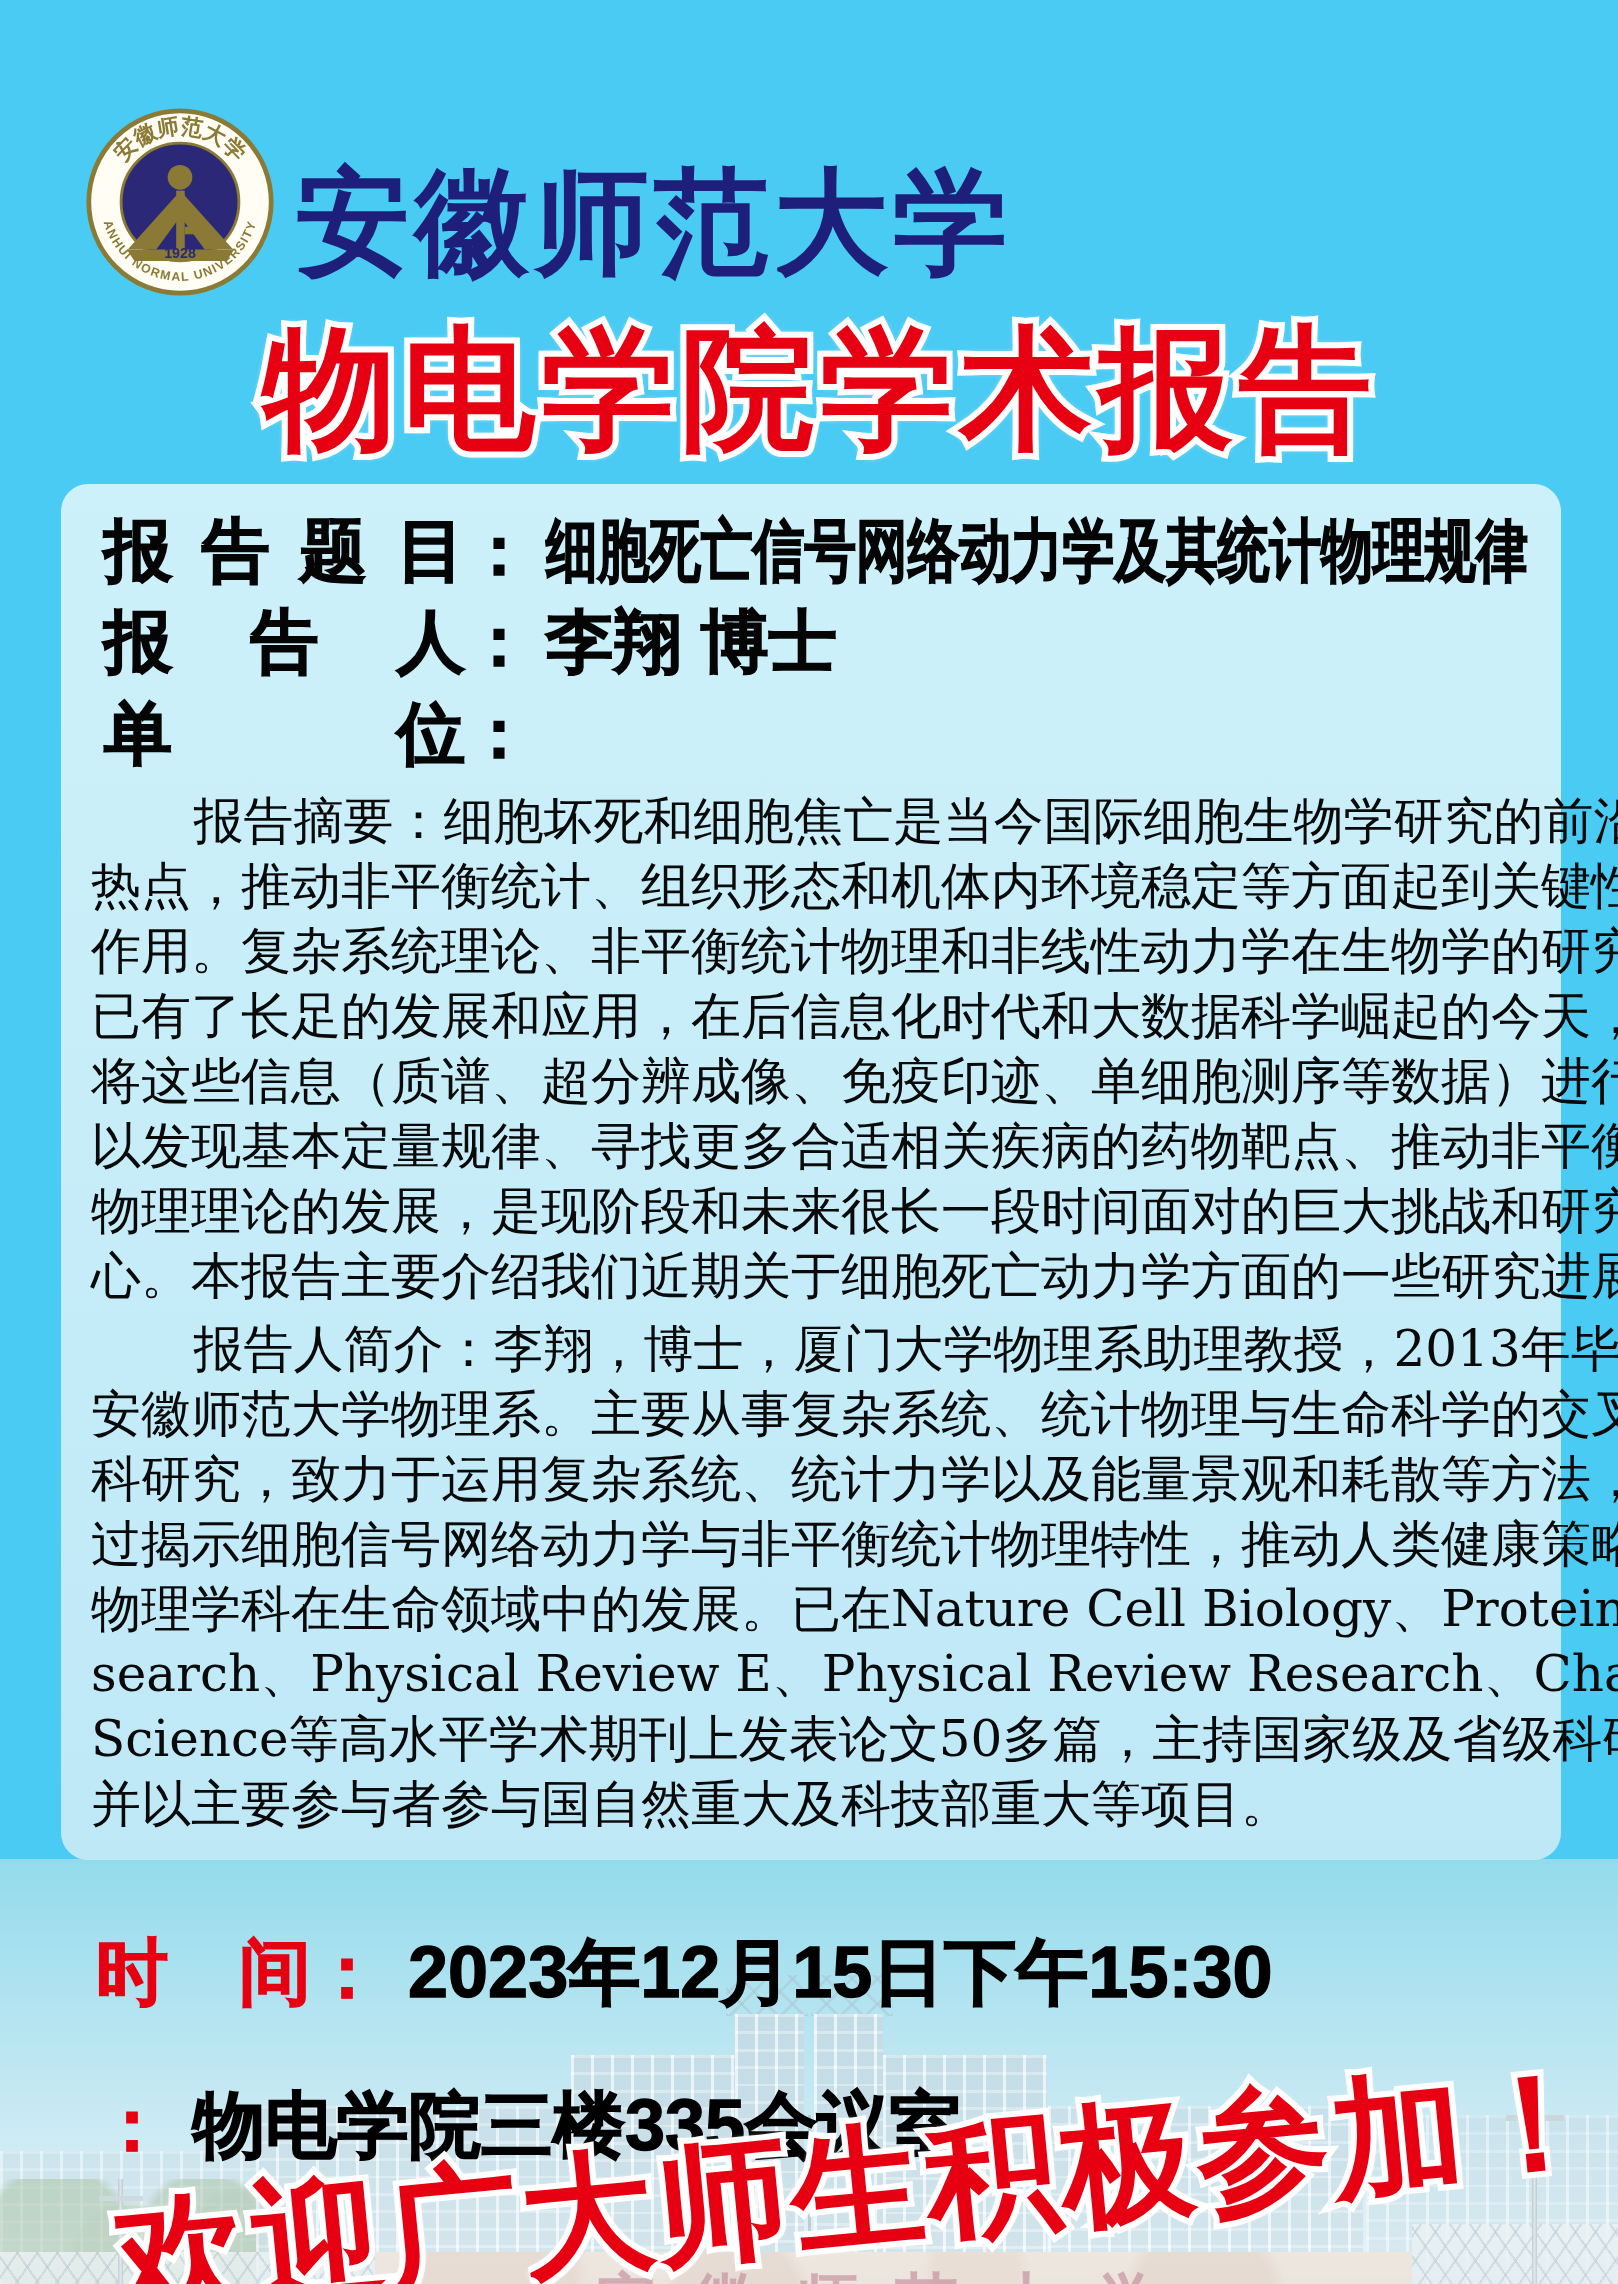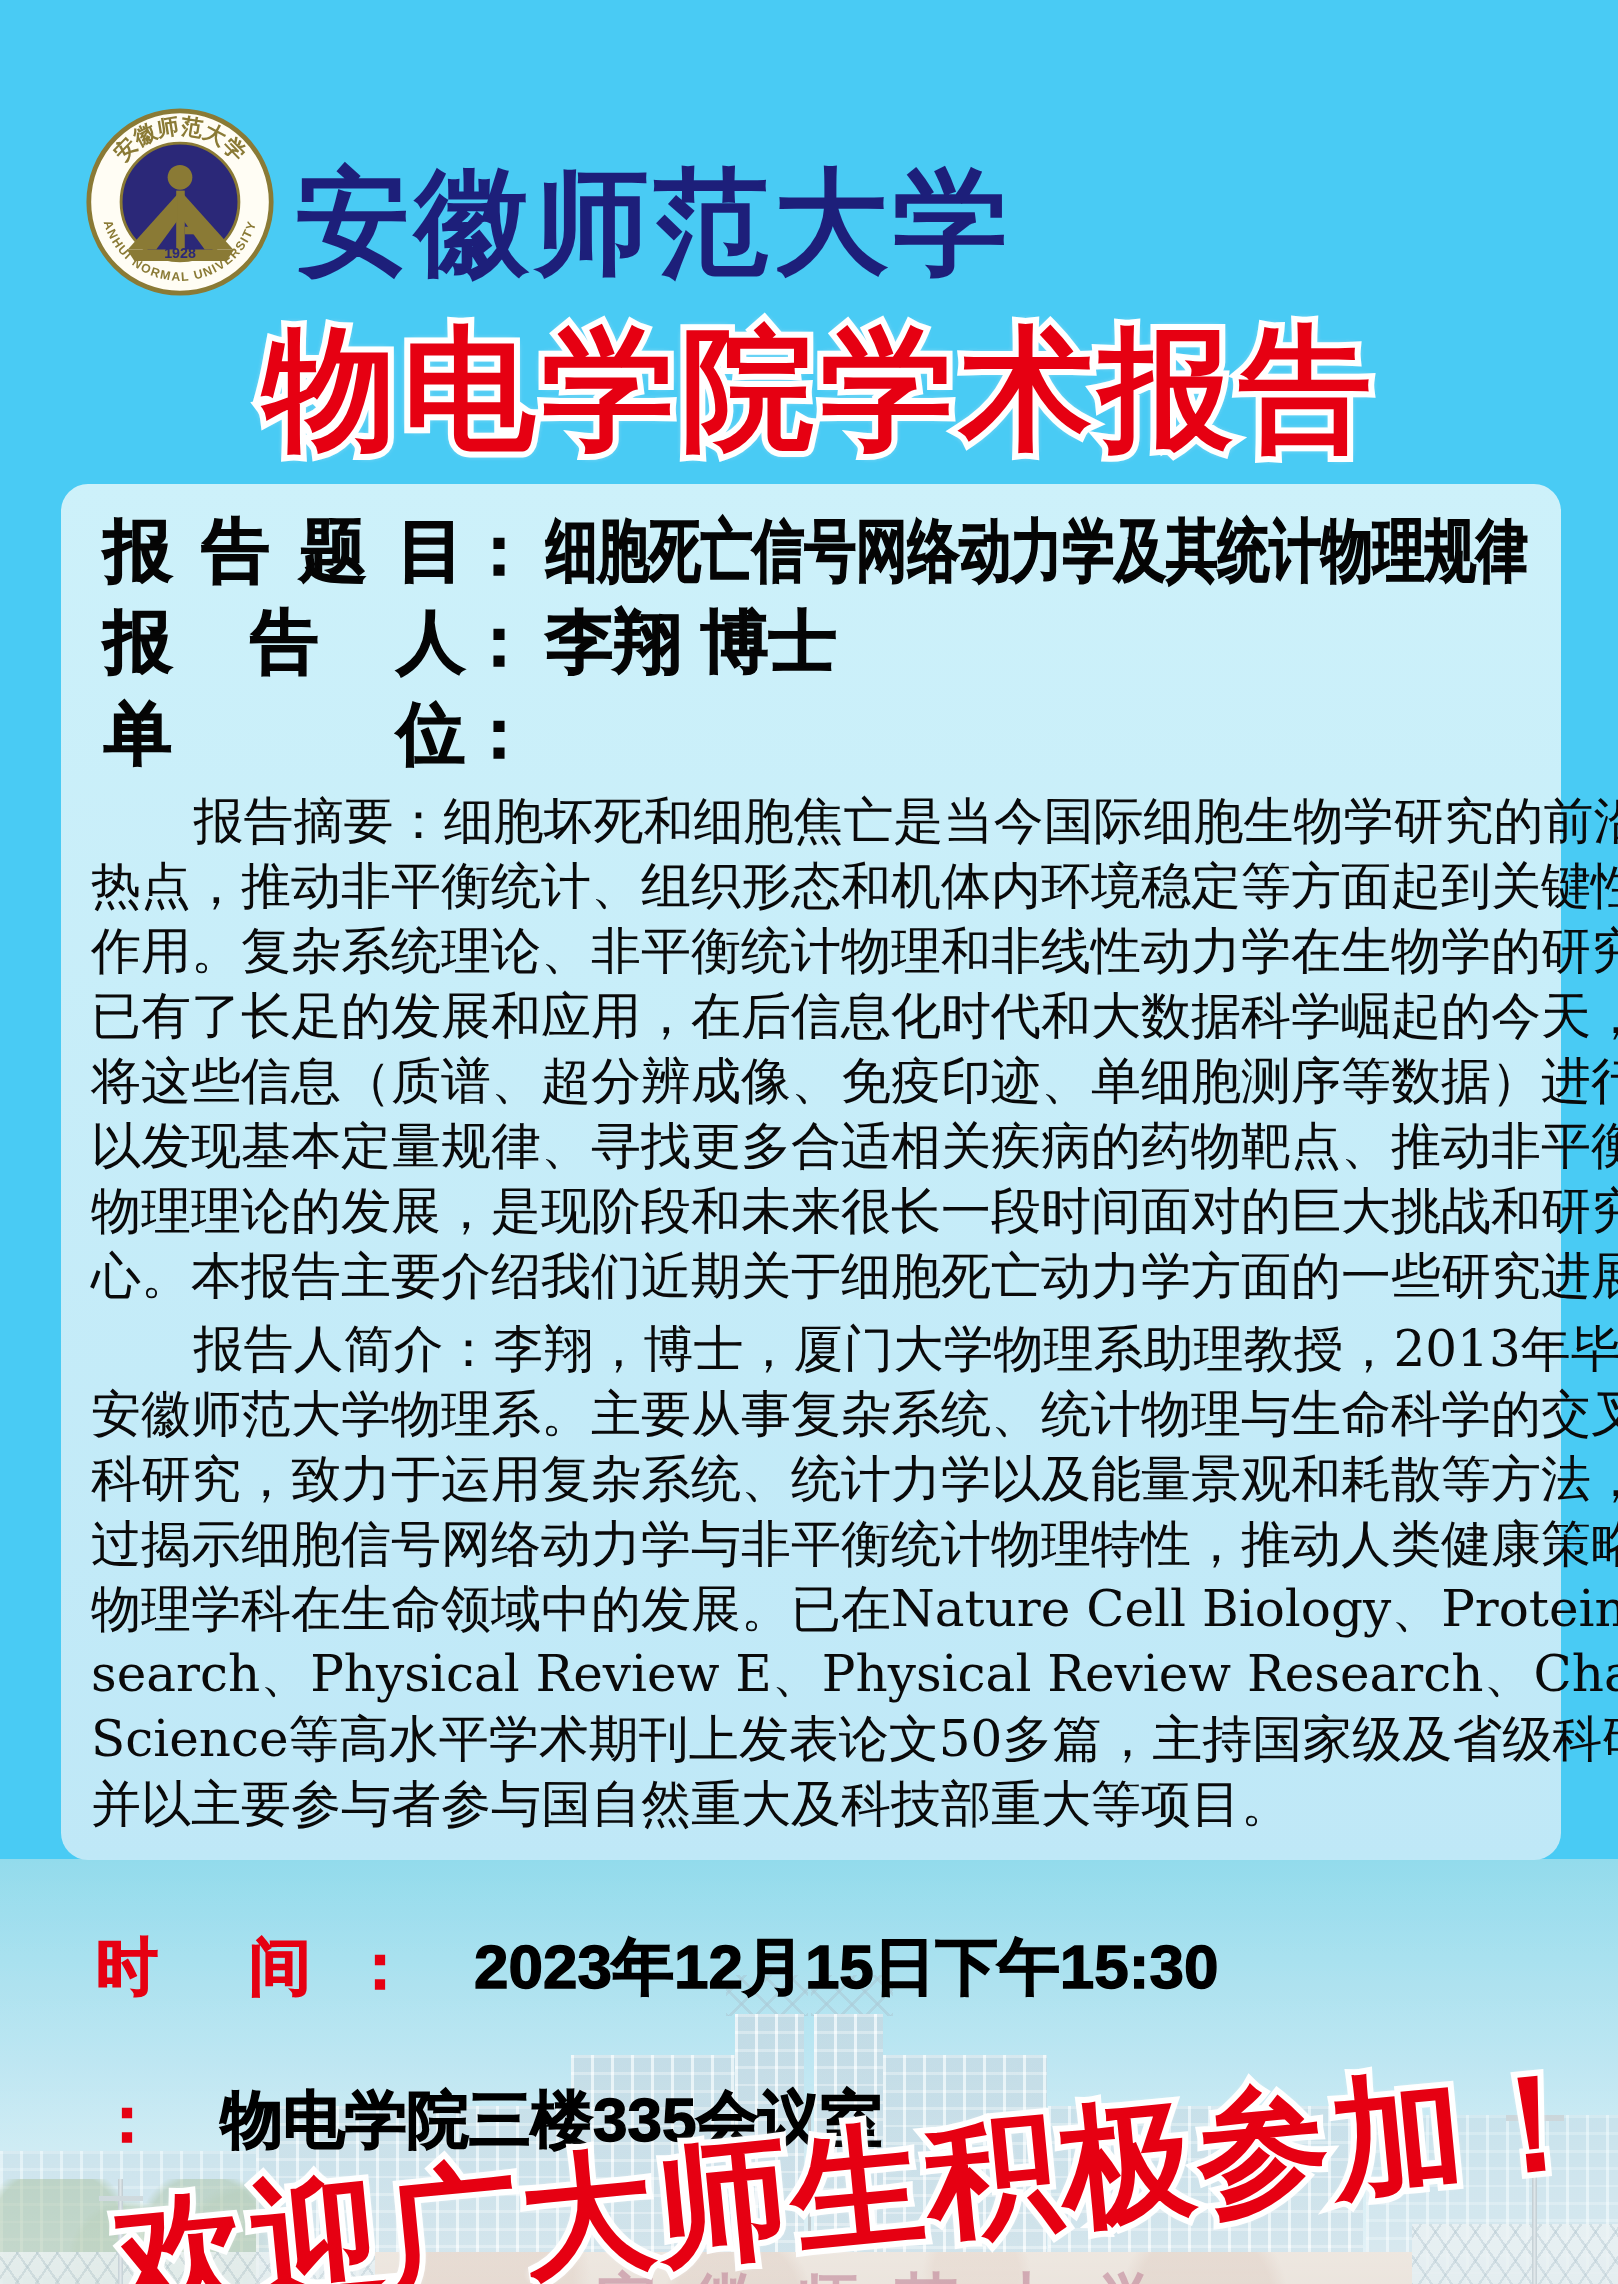--- a/index.html
+++ b/index.html
@@ -74,21 +74,21 @@
 
   .para{position:absolute;left:30px;width:1441px;
       font-family:"DejaVu Serif", serif;font-size:50px;color:#0a0a0a;}
   .tline{width:100%;height:65px;line-height:65px;white-space:nowrap;
       text-align:justify;text-align-last:justify;text-justify:inter-character;overflow:visible;}
   .tline.first{text-indent:2.05em;}
   .tline.last{text-align-last:left;}
 
   
   .sched{position:absolute;left:96px;display:flex;align-items:flex-start;
-      font-size:62px;font-weight:bold;white-space:nowrap;z-index:2;gap:38px;
+      font-size:72px;font-weight:bold;white-space:nowrap;z-index:2;
       -webkit-text-stroke:1.4px currentColor;}
   .slabel{display:inline-block;width:215px;text-align:justify;text-align-last:justify;text-justify:inter-character;color:#e60012;}
   .scolon{display:inline-block;color:#e60012;}
   .svalue{display:inline-block;margin-left:25px;color:#000000;}
 </style>
 </head>
 <body>
 
 <div class="page">
 

